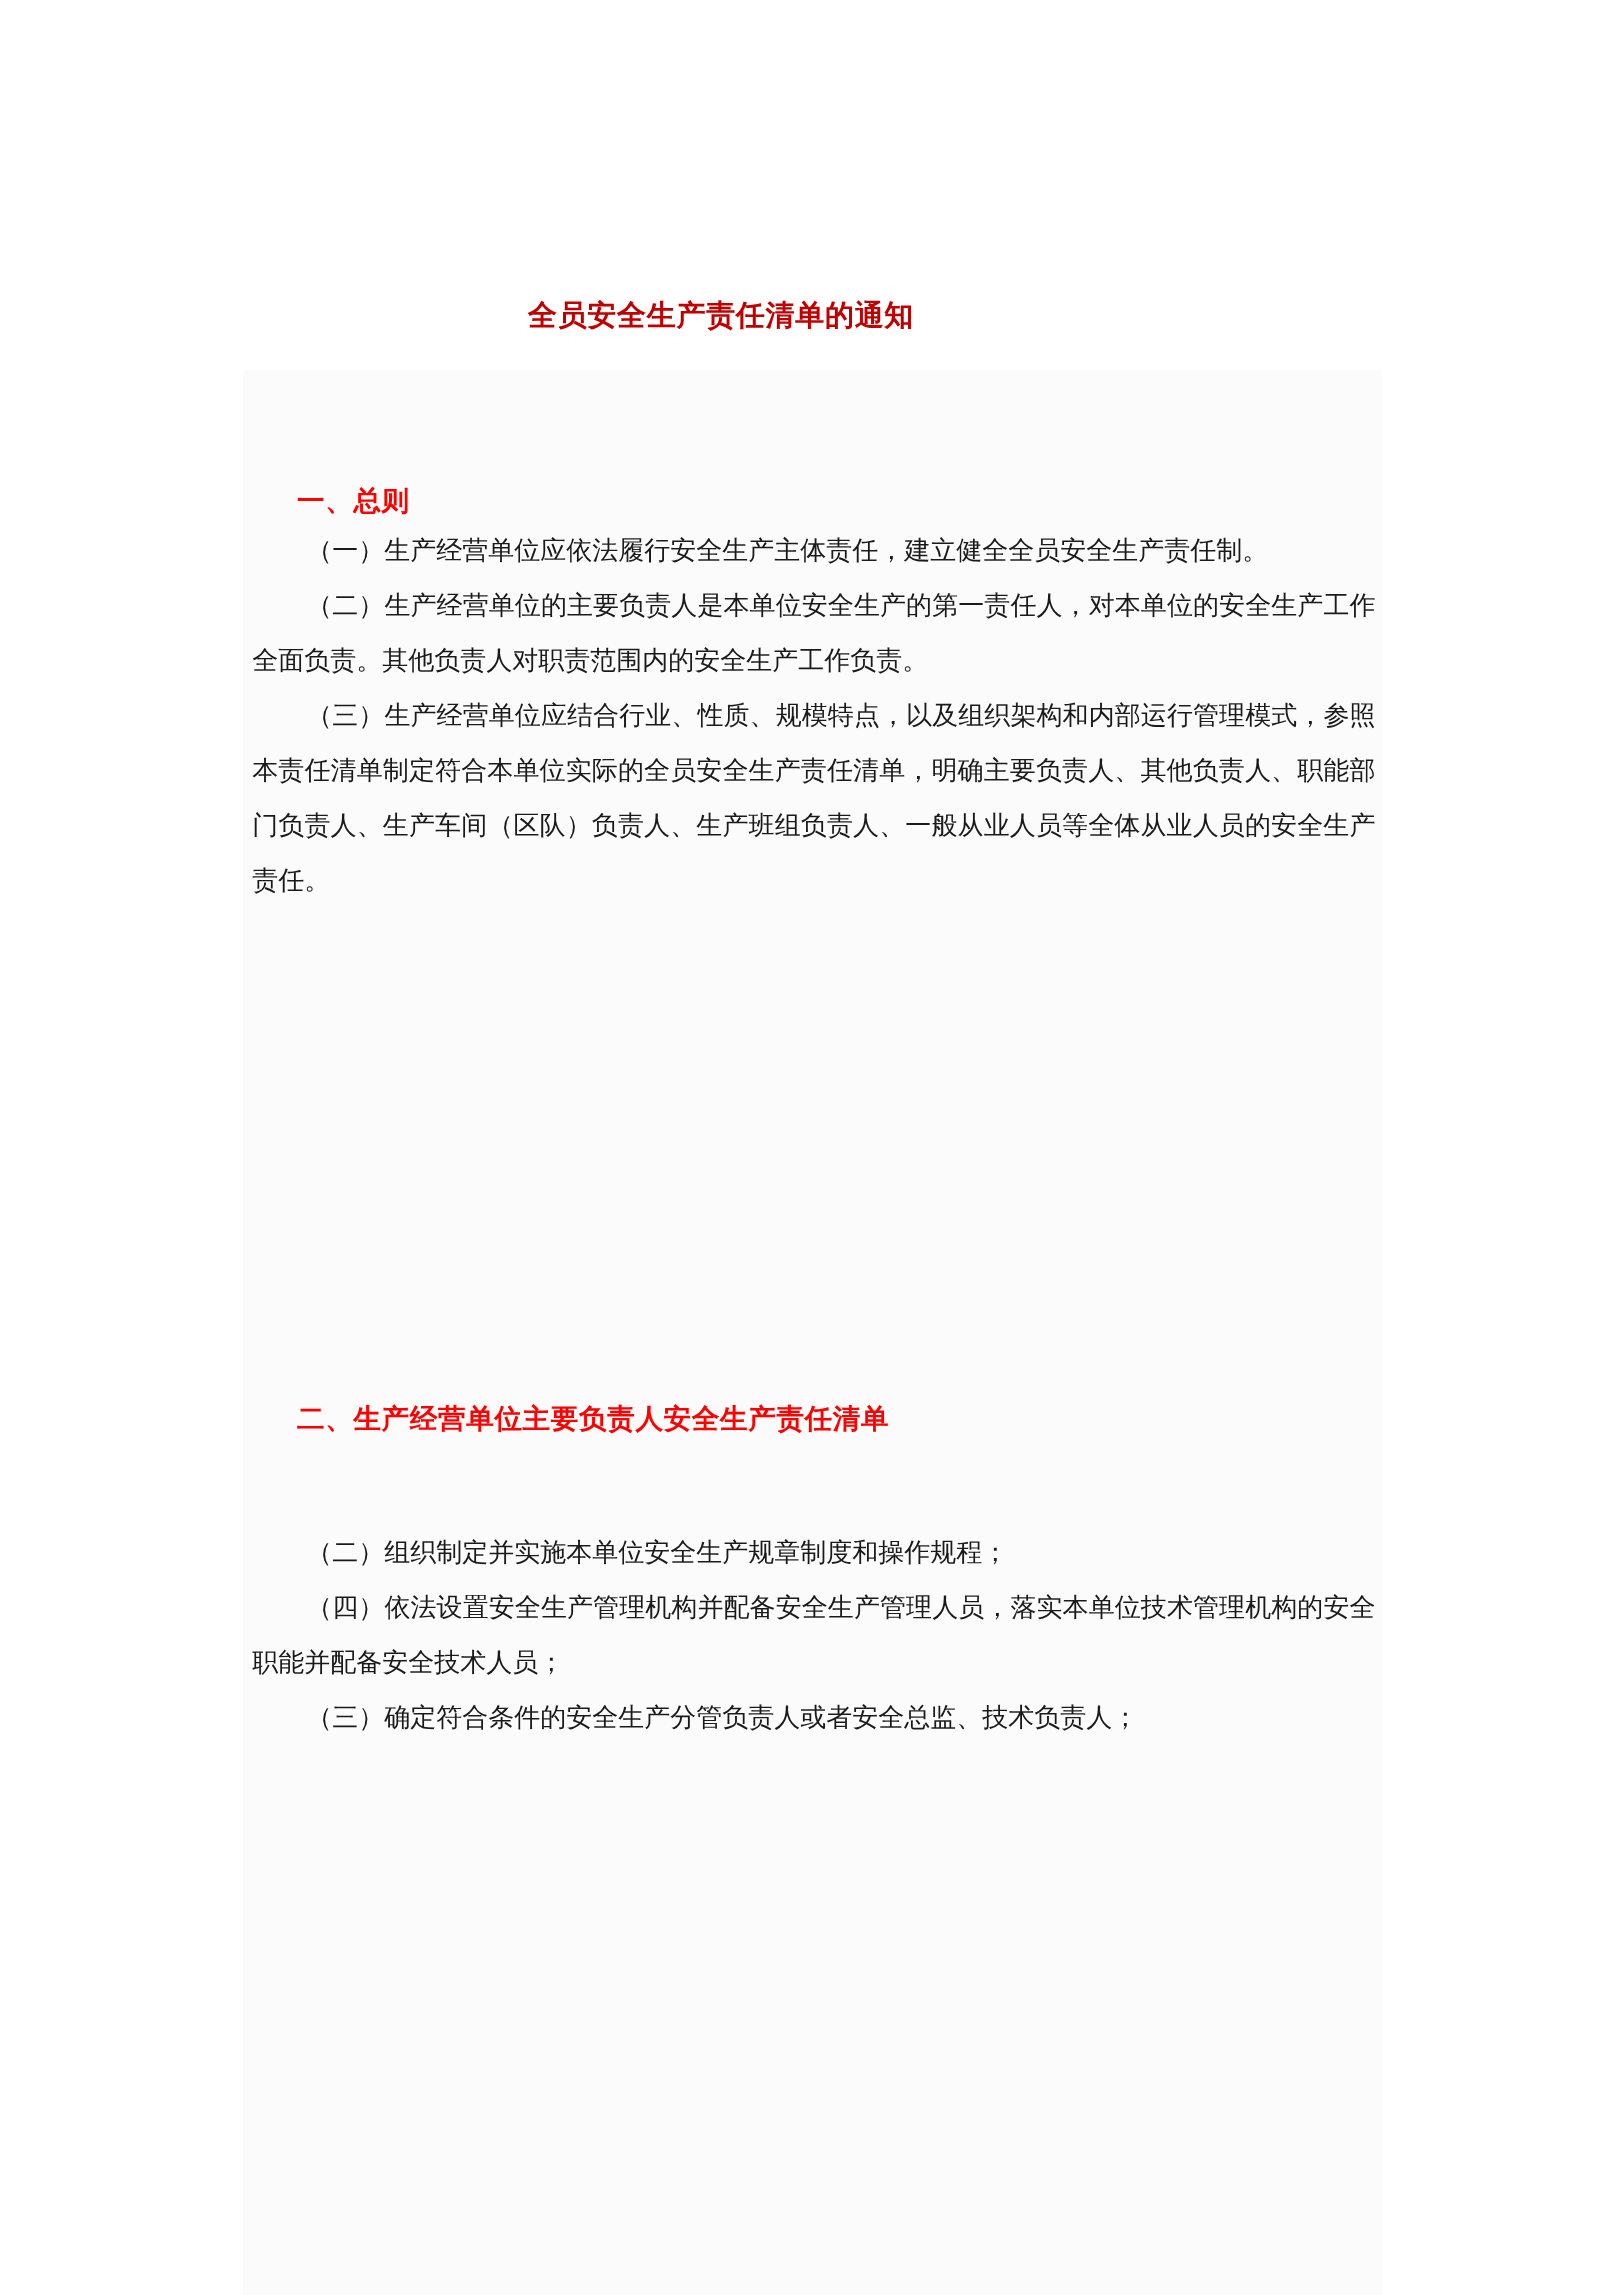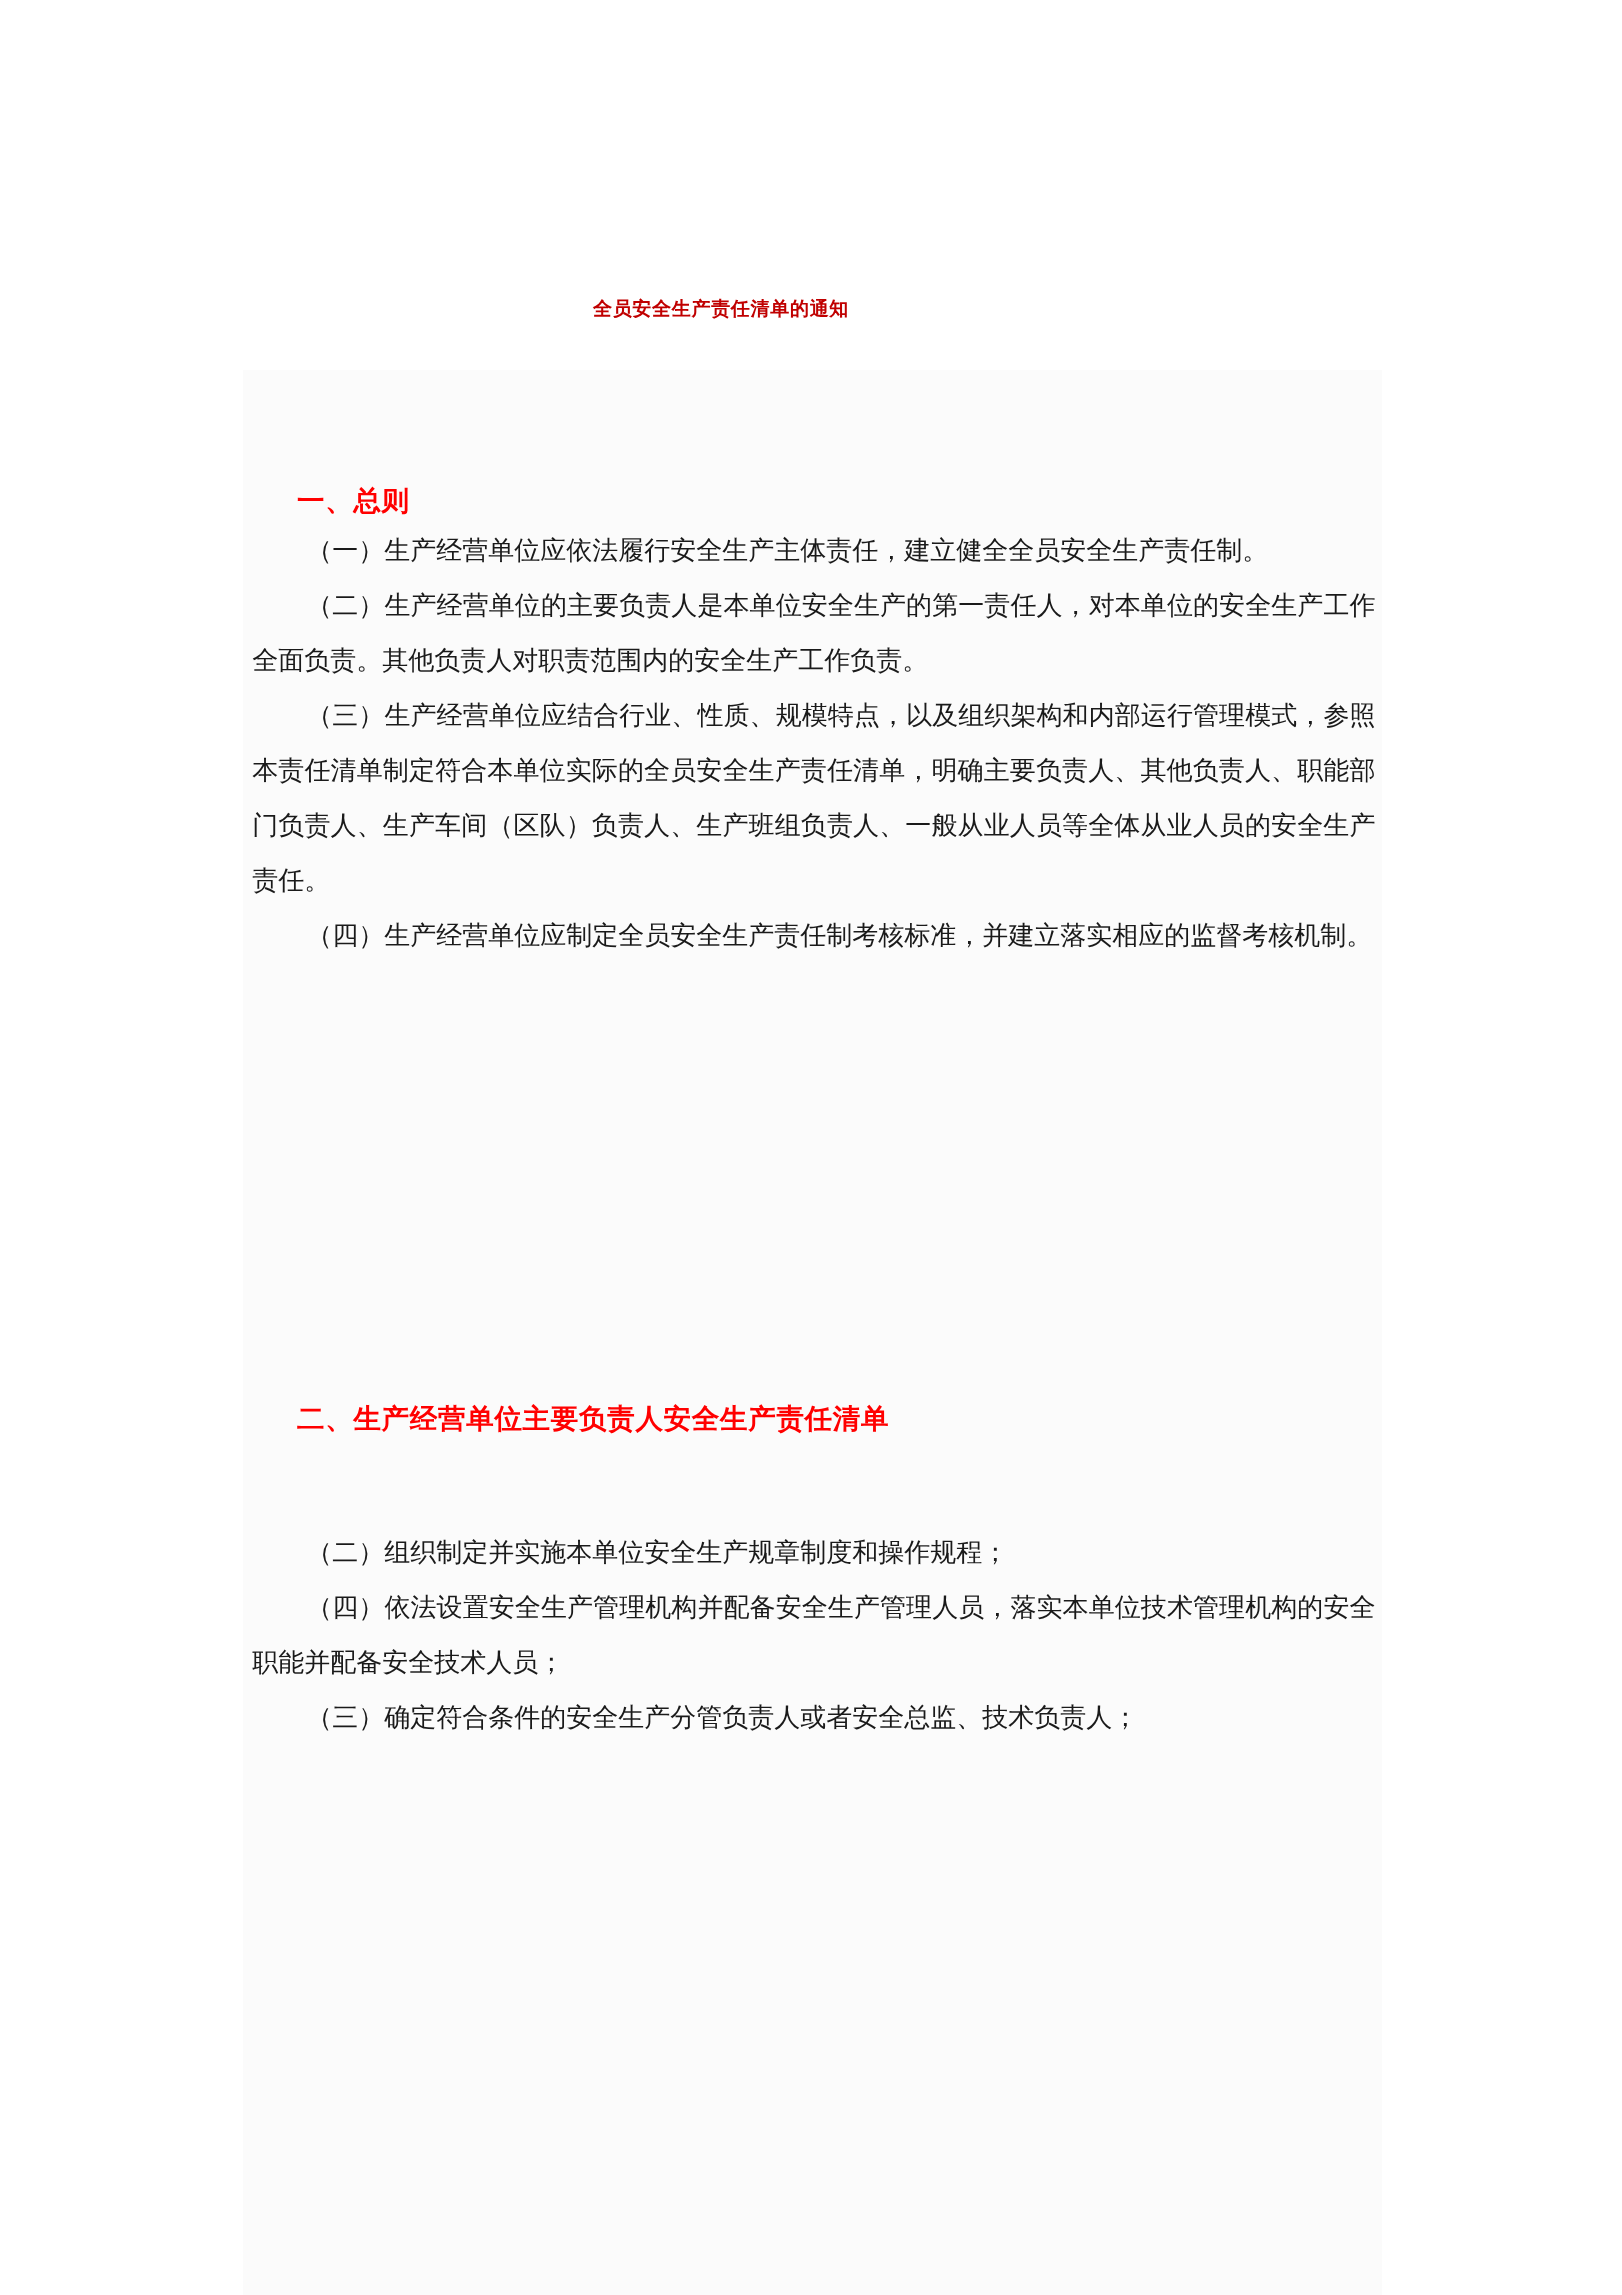--- a/index.html
+++ b/index.html
@@ -35,21 +35,21 @@
     width: 1623px;
   }
   .doc-title {
     position: absolute;
     top: 296px;
     left: 0;
     width: 1442px;
     text-align: center;
     color: #c00000;
     font-weight: bold;
-    font-size: 19px;
+    font-size: 29px;
     letter-spacing: 0.7px;
   }
   .section {
     position: absolute;
     left: 243px;
     width: 1139px;
   }
   .heading {
     color: #ff0000;
     font-weight: bold;
@@ -79,21 +79,20 @@
     <div class="doc-title">全员安全生产责任清单的通知</div>
 
     <div class="section" style="top: 455px; margin-top: 28px;">
       <div class="heading">一、总则</div>
     </div>
 
     <div class="section" style="top: 523px;">
       <div class="para">（一）生产经营单位应依法履行安全生产主体责任，建立健全全员安全生产责任制。</div>
       <div class="para">（二）生产经营单位的主要负责人是本单位安全生产的第一责任人，对本单位的安全生产工作全面负责。其他负责人对职责范围内的安全生产工作负责。</div>
       <div class="para">（三）生产经营单位应结合行业、性质、规模特点，以及组织架构和内部运行管理模式，参照本责任清单制定符合本单位实际的全员安全生产责任清单，明确主要负责人、其他负责人、职能部门负责人、生产车间（区队）负责人、生产班组负责人、一般从业人员等全体从业人员的安全生产责任。</div>
-      <div class="para">（四）生产经营单位应制定全员安全生产责任制考核标准，并建立落实相应的监督考核机制。</div>
     </div>
 
     <div class="section" style="top: 1401px;">
       <div class="heading">二、生产经营单位主要负责人安全生产责任清单</div>
     </div>
 
     <div class="section" style="top: 1525px;">
       <div class="para">（二）组织制定并实施本单位安全生产规章制度和操作规程；</div>
       <div class="para">（四）依法设置安全生产管理机构并配备安全生产管理人员，落实本单位技术管理机构的安全职能并配备安全技术人员；</div>
       <div class="para">（三）确定符合条件的安全生产分管负责人或者安全总监、技术负责人；</div>

